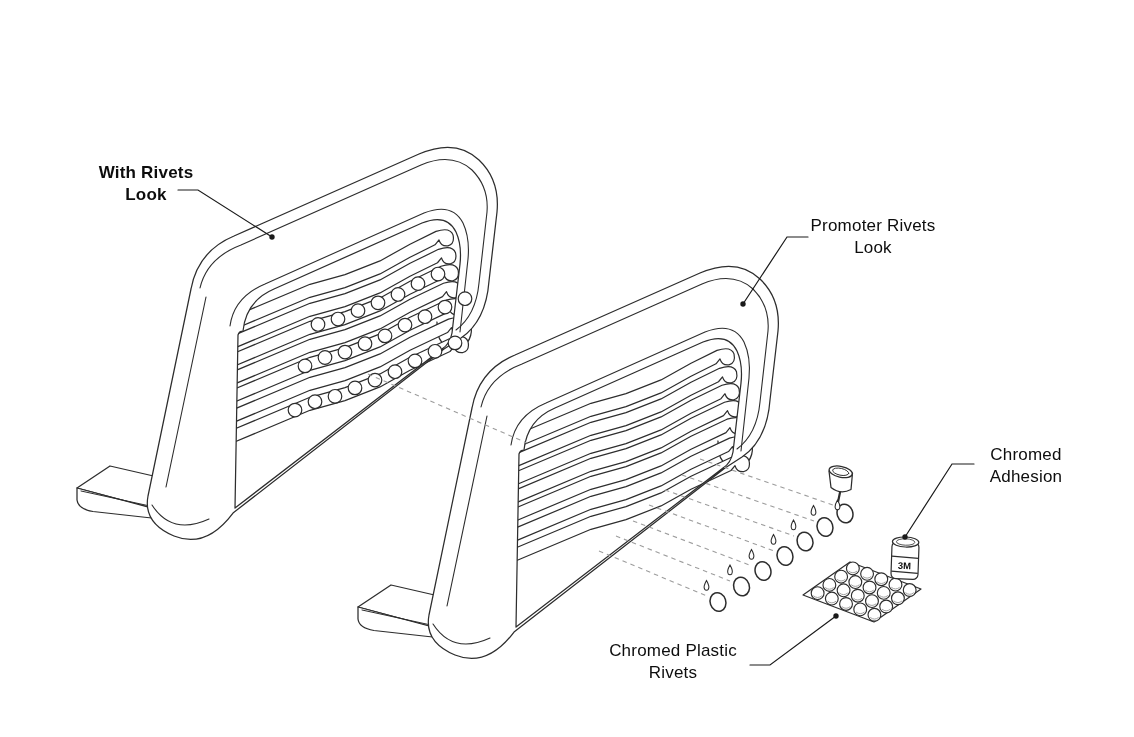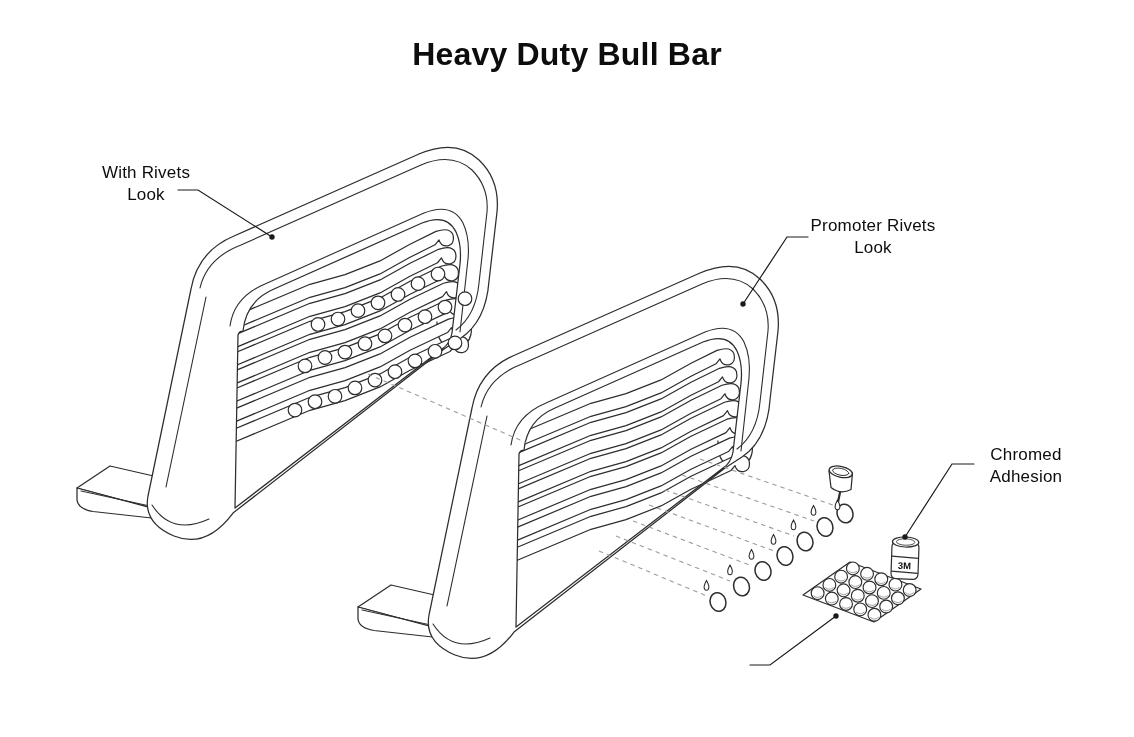--- a/index.html
+++ b/index.html
@@ -194,31 +194,34 @@
       <circle cx="272" cy="237" r="2.7" fill="#1a1a1a" stroke="none"></circle>
       <path d="M 808,237 L 787,237 L 743,304"></path>
       <circle cx="743" cy="304" r="2.7" fill="#1a1a1a" stroke="none"></circle>
       <path d="M 974,464 L 952,464 L 905,537"></path>
       <circle cx="905" cy="537" r="2.7" fill="#1a1a1a" stroke="none"></circle>
       <path d="M 750,665 L 770,665 L 836,616"></path>
       <circle cx="836" cy="616" r="2.7" fill="#1a1a1a" stroke="none"></circle>
     </g>
   </svg>
 
-  <div class="title" style="left:567px;top:36px;">Heavy Duty Bull Bar</div>
-
-  <div class="callout" style="left:146px;top:162px;">
+
+  <div class="callout" style="left:146px;top:162px;font-weight:bold;">
     <span>With Rivets</span>
     <span>Look</span>
   </div>
 
   <div class="callout" style="left:873px;top:215px;">
     <span>Promoter Rivets</span>
     <span>Look</span>
   </div>
 
   <div class="callout" style="left:1026px;top:444px;">
     <span>Chromed</span>
     <span>Adhesion</span>
   </div>
 
+  <div class="callout" style="left:673px;top:640px;">
+    <span>Chromed Plastic</span>
+    <span>Rivets</span>
+  </div>
 
 </div>
 
 </body></html>

